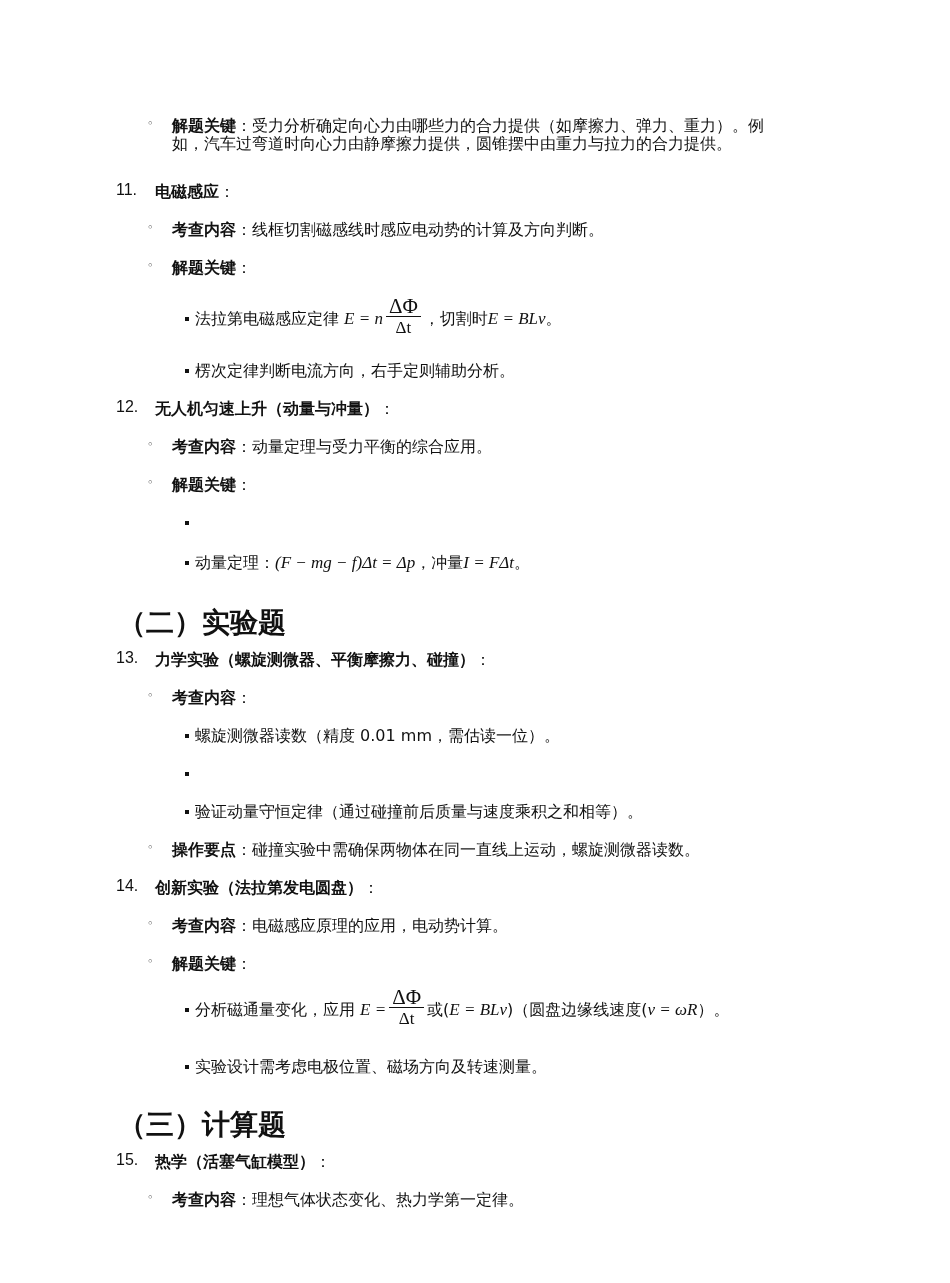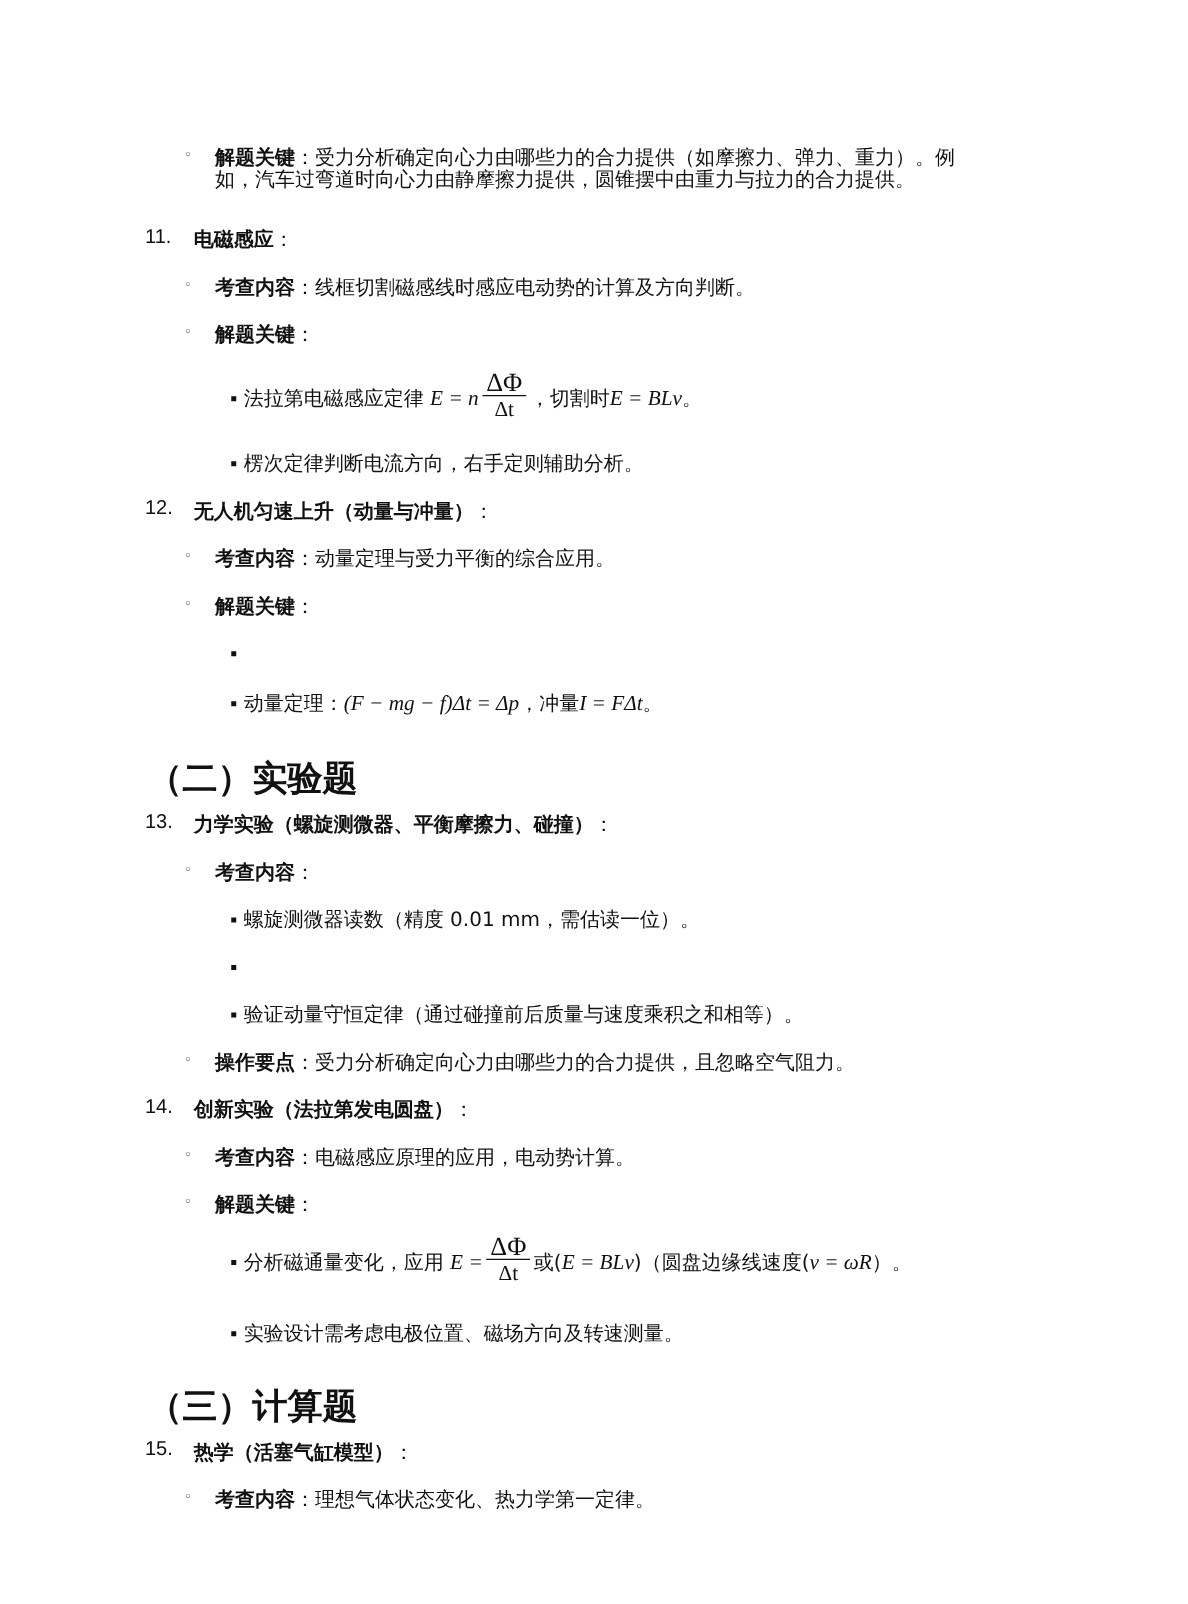--- a/index.html
+++ b/index.html
@@ -81,21 +81,21 @@
   <span class="sq"></span><span>螺旋测微器读数（精度 0.01 mm，需估读一位）。</span>
 </div>
 <div class="line" style="left:185px; top:763px;">
   <span class="sq"></span>
 </div>
 <div class="line" style="left:185px; top:801px;">
   <span class="sq"></span><span>验证动量守恒定律（通过碰撞前后质量与速度乘积之和相等）。</span>
 </div>
 <span class="circ" style="top:841px;">◦</span>
 <div class="line" style="left:172px; top:839px;">
-  <span class="b">操作要点</span><span>：受力分析确定向心力由哪些力的合力提供，且忽略空气阻力。</span>
+  <span class="b">操作要点</span><span>：碰撞实验中需确保两物体在同一直线上运动，螺旋测微器读数。</span>
 </div>
 
 <span class="num" style="top:877px;">14.</span>
 <div class="line" style="left:155px; top:877px;">
   <span class="b">创新实验（法拉第发电圆盘）</span><span>：</span>
 </div>
 <span class="circ" style="top:917px;">◦</span>
 <div class="line" style="left:172px; top:915px;">
   <span class="b">考查内容</span><span>：电磁感应原理的应用，电动势计算。</span>
 </div>

